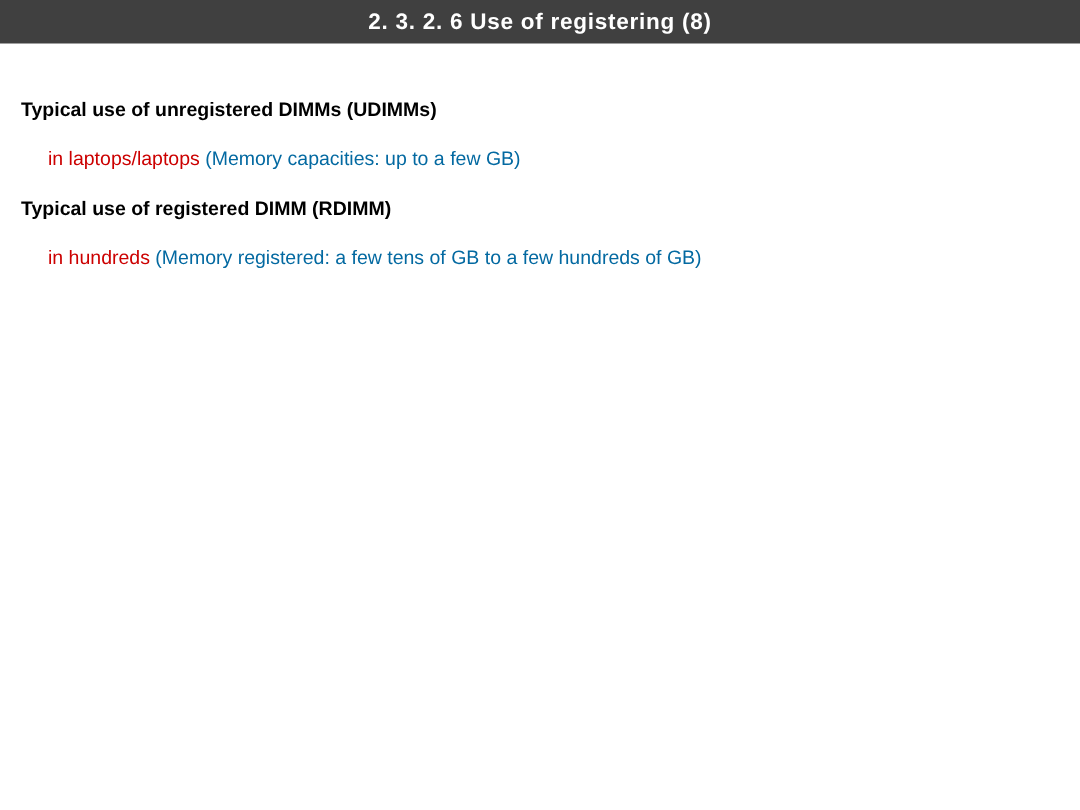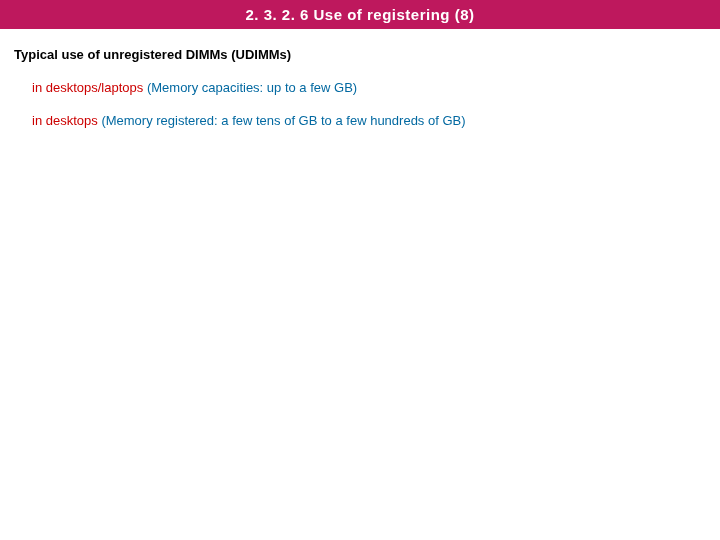--- a/index.html
+++ b/index.html
@@ -8,30 +8,30 @@
       box-sizing: border-box;
     }
     body {
       width: 720px;
       height: 540px;
       font-family: Verdana, Arial, sans-serif;
       background: #ffffff;
       overflow: hidden;
     }
     .title-bar {
-      background: #be185d;
+      background: #404040;
       color: #ffffff;
       font-weight: bold;
       font-size: 15px;
       padding: 6px 0;
       text-align: center;
       letter-spacing: 0.5px;
     }
     .content {
-      padding: 18px 14px;
+      padding: 36px 14px;
     }
     .heading {
       color: #000000;
       font-weight: bold;
       font-size: 13px;
       margin-bottom: 18px;
     }
     .line {
       font-size: 13px;
       margin-bottom: 18px;
@@ -49,21 +49,22 @@
 
 <div class="title-bar">
   <span>2. 3. 2. 6  Use of registering (8)</span>
 </div>
 
 <div class="content">
 
   <div class="heading">Typical use of unregistered DIMMs (UDIMMs)</div>
 
   <div class="line">
-    <span class="red-text">in desktops/laptops</span><span class="black-text"> (Memory capacities: up to a few GB)</span>
+    <span class="red-text">in laptops/laptops</span><span class="black-text"> (Memory capacities: up to a few GB)</span>
   </div>
 
+  <div class="heading">Typical use of registered DIMM (RDIMM)</div>
 
   <div class="line">
-    <span class="red-text">in desktops </span><span class="black-text"> (Memory registered: a few tens of GB to a few hundreds of GB)</span>
+    <span class="red-text">in hundreds </span><span class="black-text"> (Memory registered: a few tens of GB to a few hundreds of GB)</span>
   </div>
 
 </div>
 
 </body></html>

